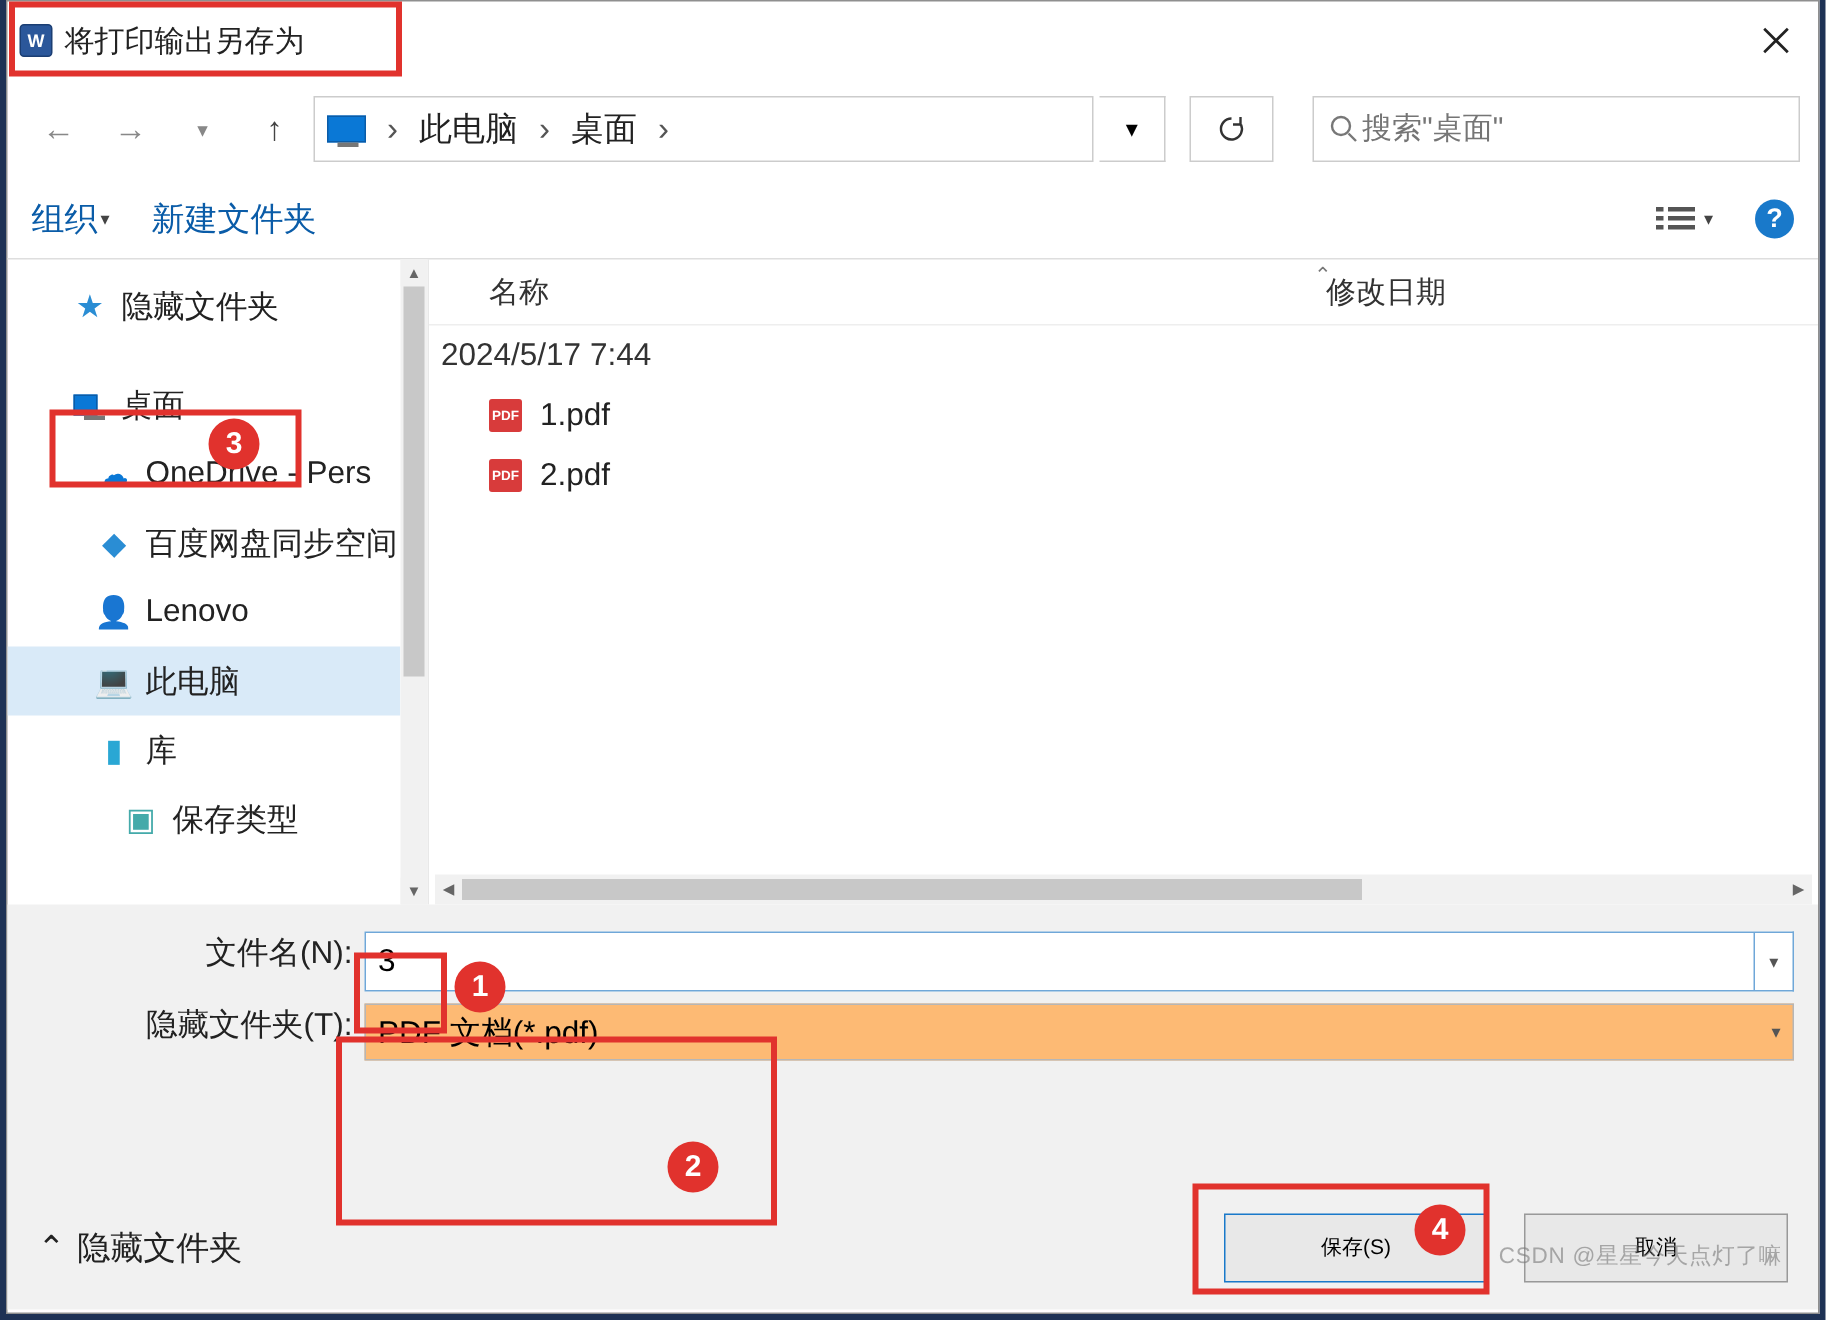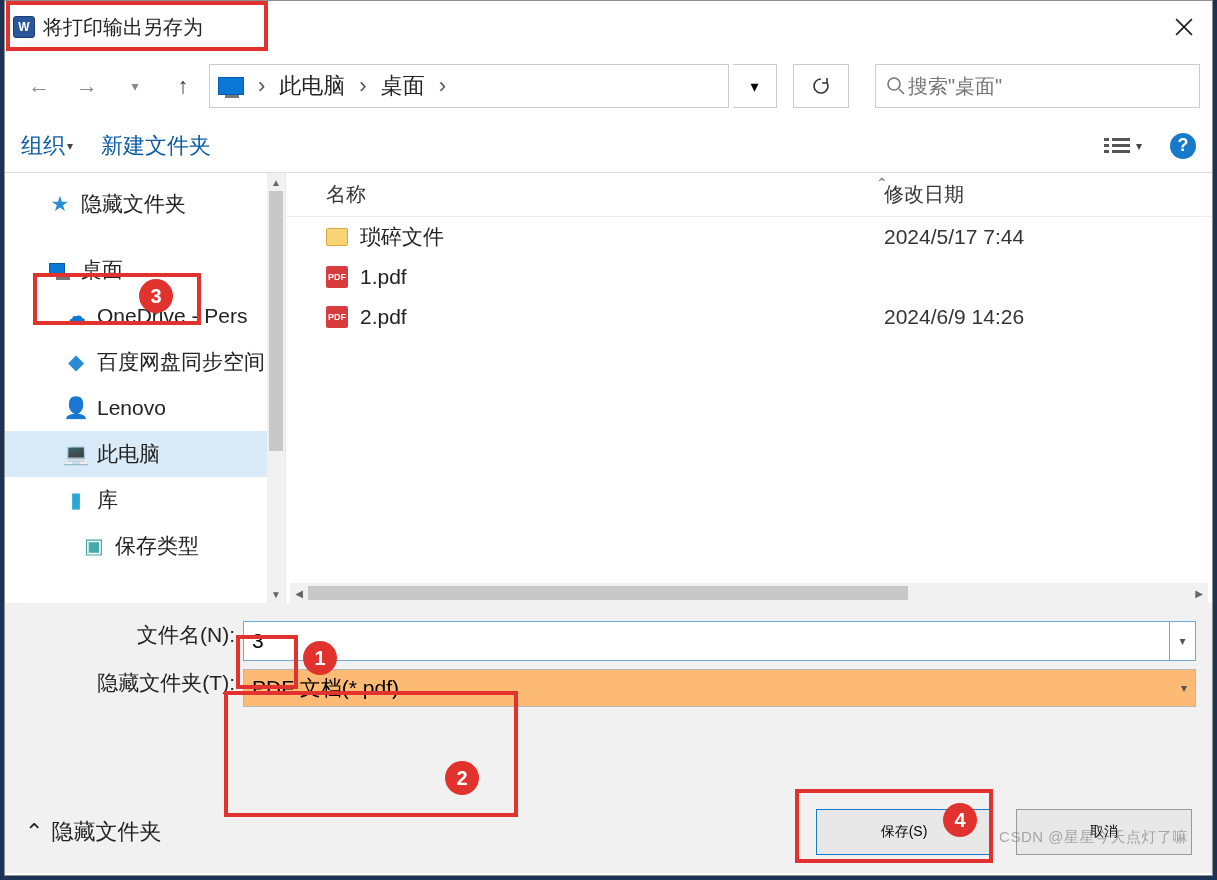--- a/index.html
+++ b/index.html
@@ -215,38 +215,33 @@
     </div>
 
     <div class="filesarea">
       <div class="headerrow">
         <div class="colname">名称</div>
         <span class="sortup caret-up"></span>
         <div class="coldate">修改日期</div>
       </div>
 
       <div class="filerow">
-        <div class="nm">
-          <span class="folder-ico"></span>
-          <span>琐碎文件</span>
-        </div>
         <div class="dt">2024/5/17 7:44</div>
       </div>
       <div class="filerow">
         <div class="nm">
           <span class="pdf-ico">PDF</span>
           <span>1.pdf</span>
         </div>
       </div>
       <div class="filerow">
         <div class="nm">
           <span class="pdf-ico">PDF</span>
           <span>2.pdf</span>
         </div>
-        <div class="dt">2024/6/9 14:26</div>
       </div>
 
       <div style="flex:1;"></div>
       <div class="hscroll">
         <div class="hbtn">◀</div>
         <div class="htrack">
             <div class="hthumb"></div>
           </div>
         <div class="hbtn">▶</div>
       </div>

